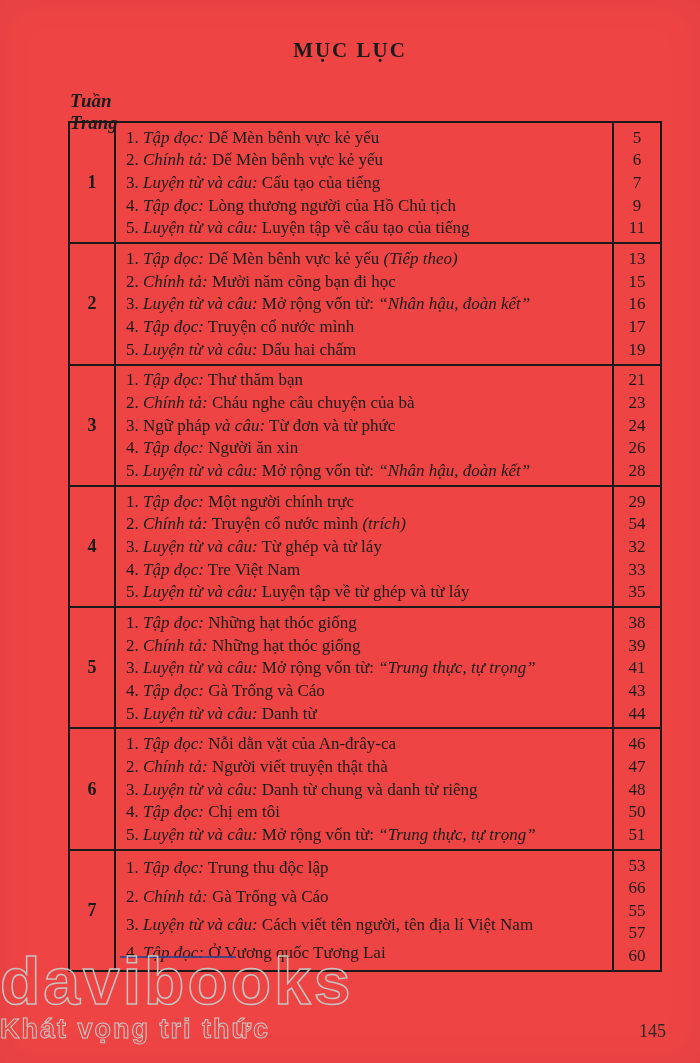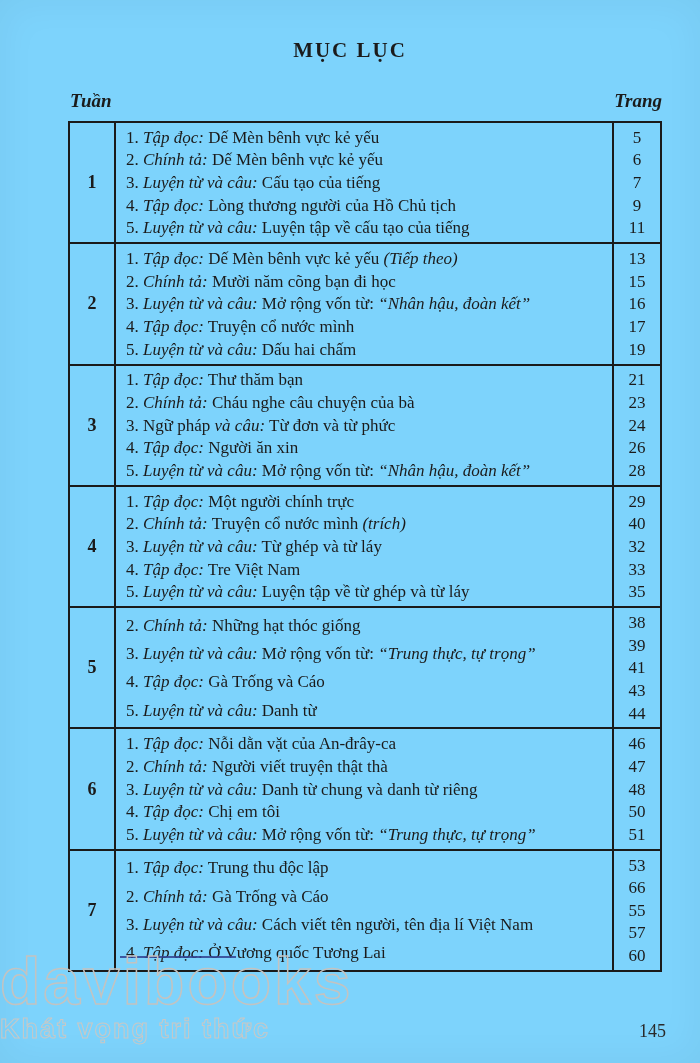--- a/index.html
+++ b/index.html
@@ -3,31 +3,31 @@
 <meta charset="utf-8">
 <style>
   html,body{margin:0;padding:0;}
   body{
     width:700px;height:1063px;
     background:#eef0ee;
     font-family:"Liberation Serif","DejaVu Serif",serif;
   }
   .sheet{
     position:relative;width:700px;height:1063px;
-    background:#7dd3fc;color:#1b1b1b;overflow:hidden;
+    background:#ef4444;color:#1b1b1b;overflow:hidden;
     box-shadow:inset 0 0 40px rgba(0,0,0,0.05);
   }
   .doc-title{
     position:absolute;top:38px;left:0;right:0;margin:0;
     text-align:center;font-size:21px;font-weight:bold;letter-spacing:2px;
   }
   .col-headers{
     position:absolute;left:70px;right:38px;top:90px;
     display:flex;justify-content:space-between;
-    font-size:19px;font-weight:bold;font-style:italic;
+    font-size:19px;font-weight:bold;font-style:italic;flex-direction:column;
   }
   .toc-table{
     position:absolute;left:68px;top:121px;width:594px;height:851px;
     box-sizing:border-box;border:2px solid #1a1a1a;
     display:flex;flex-direction:column;background:transparent;
   }
   .week-row{flex:1;display:flex;border-bottom:2px solid #1a1a1a;min-height:0;}
   .week-row:last-child{border-bottom:none;}
   .cell-week{
     width:44px;flex:none;border-right:2px solid #1a1a1a;
@@ -135,29 +135,30 @@
         <div class="cell-week">4</div>
         <div class="cell-items">
           <div class="entry">1. <i>Tập đọc:</i> Một người chính trực</div>
           <div class="entry">2. <i>Chính tả:</i> Truyện cổ nước mình <i>(trích)</i></div>
           <div class="entry">3. <i>Luyện từ và câu:</i> Từ ghép và từ láy</div>
           <div class="entry">4. <i>Tập đọc:</i> Tre Việt Nam</div>
           <div class="entry">5. <i>Luyện từ và câu:</i> Luyện tập về từ ghép và từ láy</div>
         </div>
         <div class="cell-pages">
           <div class="page-num">29</div>
-          <div class="page-num">40</div>
+          <div class="page-num">54</div>
           <div class="page-num">32</div>
           <div class="page-num">33</div>
           <div class="page-num">35</div>
         </div>
       </div>
       <div class="week-row">
         <div class="cell-week">5</div>
         <div class="cell-items">
+          <div class="entry">1. <i>Tập đọc:</i> Những hạt thóc giống</div>
           <div class="entry">2. <i>Chính tả:</i> Những hạt thóc giống</div>
           <div class="entry">3. <i>Luyện từ và câu:</i> Mở rộng vốn từ: <i>“Trung thực, tự trọng”</i></div>
           <div class="entry">4. <i>Tập đọc:</i> Gà Trống và Cáo</div>
           <div class="entry">5. <i>Luyện từ và câu:</i> Danh từ</div>
         </div>
         <div class="cell-pages">
           <div class="page-num">38</div>
           <div class="page-num">39</div>
           <div class="page-num">41</div>
           <div class="page-num">43</div>

